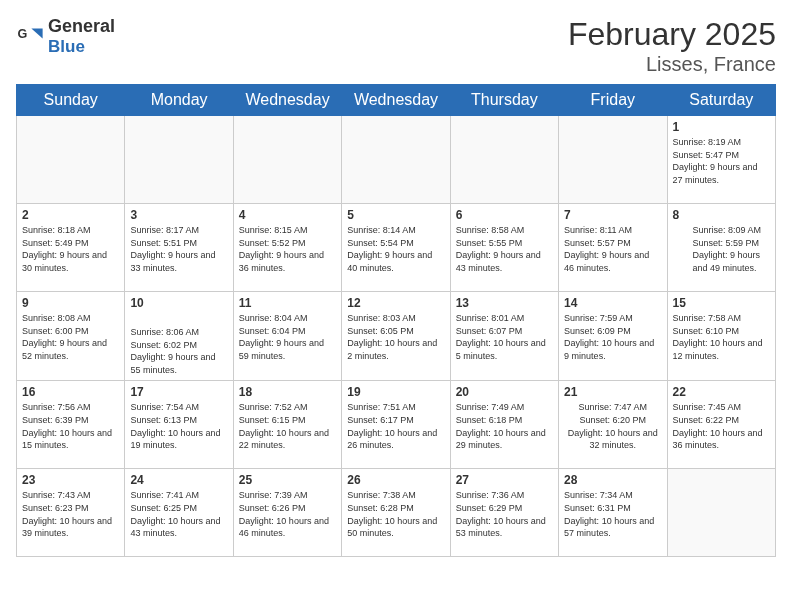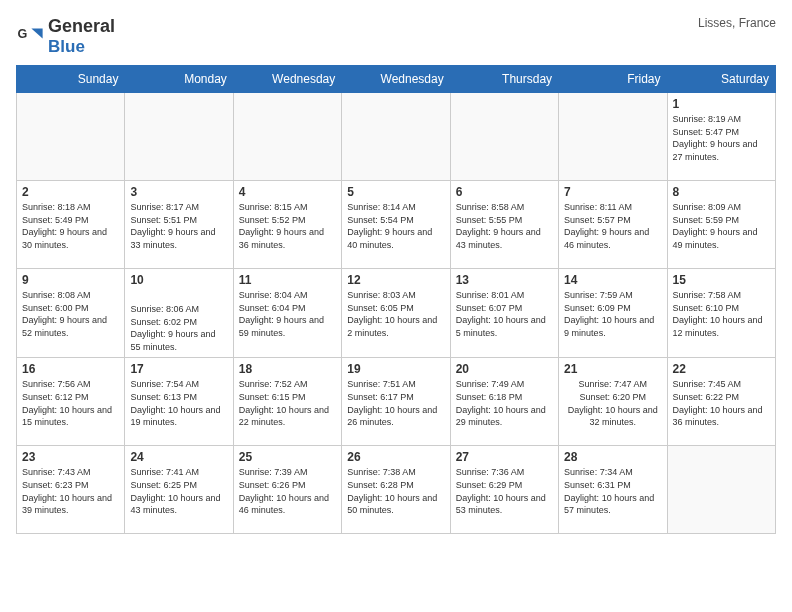--- a/index.html
+++ b/index.html
@@ -27,34 +27,34 @@
     }
     .title-block {
       text-align: right;
     }
     .title-block .month-year {
       font-size: 32px;
       color: #333;
       font-weight: normal;
     }
     .title-block .location {
-      font-size: 12px;
+      font-size: 20px;
       color: #555;
     }
     table {
       width: 100%;
       border-collapse: collapse;
       font-size: 10px;
     }
     thead tr th {
       background-color: #2a6db5;
       color: #fff;
-      text-align: right;
+      text-align: center;
       padding: 6px 6px;
-      font-size: 12px;
+      font-size: 16px;
       font-weight: normal;
       border: 1px solid #2a6db5;
     }
     tbody tr td {
       vertical-align: top;
       border: 1px solid #ccc;
       padding: 4px 5px;
       min-height: 80px;
       height: 88px;
       width: calc(100% / 7);
@@ -83,20 +83,21 @@
     <svg class="logo-icon" viewBox="0 0 40 40">
       <text x="2" y="22" font-size="18" font-weight="bold" fill="#333">G</text>
       <polygon points="22,8 38,8 38,22" fill="#2a6db5"></polygon>
     </svg>
     <div>
       <span style="font-size:18px;font-weight:bold;color:#333;">General</span><br>
       <span style="font-size:17px;font-weight:bold;color:#2a6db5;">Blue</span>
     </div>
   </div>
   <div class="title-block">
+    <div class="month-year">February 2025</div>
     <div class="location">Lisses, France</div>
   </div>
 </div>
 
 <table>
   <thead>
     <tr>
     <th>Sunday</th>
         <th>Monday</th>
         <th>Wednesday</th>
@@ -153,21 +154,21 @@
 Daylight: 9 hours and 43 minutes.</div>
         </td>
         <td>
           <span class="day-num">7</span>
           <div class="day-info" style="white-space: pre-line;">Sunrise: 8:11 AM
 Sunset: 5:57 PM
 Daylight: 9 hours and 46 minutes.</div>
         </td>
         <td>
           <span class="day-num">8</span>
-          <div class="day-info" style="white-space: pre-line;">Sunrise: 8:09 AM
+          <div class="day-info" style="white-space: pre-line; margin-left: 20px;">Sunrise: 8:09 AM
 Sunset: 5:59 PM
 Daylight: 9 hours and 49 minutes.</div>
         </td>
       </tr>
       <tr>
         <td>
           <span class="day-num">9</span>
           <div class="day-info" style="white-space: pre-line;">Sunrise: 8:08 AM
 Sunset: 6:00 PM
 Daylight: 9 hours and 52 minutes.</div>
@@ -206,21 +207,21 @@
           <span class="day-num">15</span>
           <div class="day-info" style="white-space: pre-line;">Sunrise: 7:58 AM
 Sunset: 6:10 PM
 Daylight: 10 hours and 12 minutes.</div>
         </td>
       </tr>
       <tr>
         <td>
           <span class="day-num">16</span>
           <div class="day-info" style="white-space: pre-line;">Sunrise: 7:56 AM
-Sunset: 6:12 PM
+Sunset: 6:39 PM
 Daylight: 10 hours and 15 minutes.</div>
         </td>
         <td>
           <span class="day-num">17</span>
           <div class="day-info" style="white-space: pre-line;">Sunrise: 7:54 AM
 Sunset: 6:13 PM
 Daylight: 10 hours and 19 minutes.</div>
         </td>
         <td>
           <span class="day-num">18</span>

